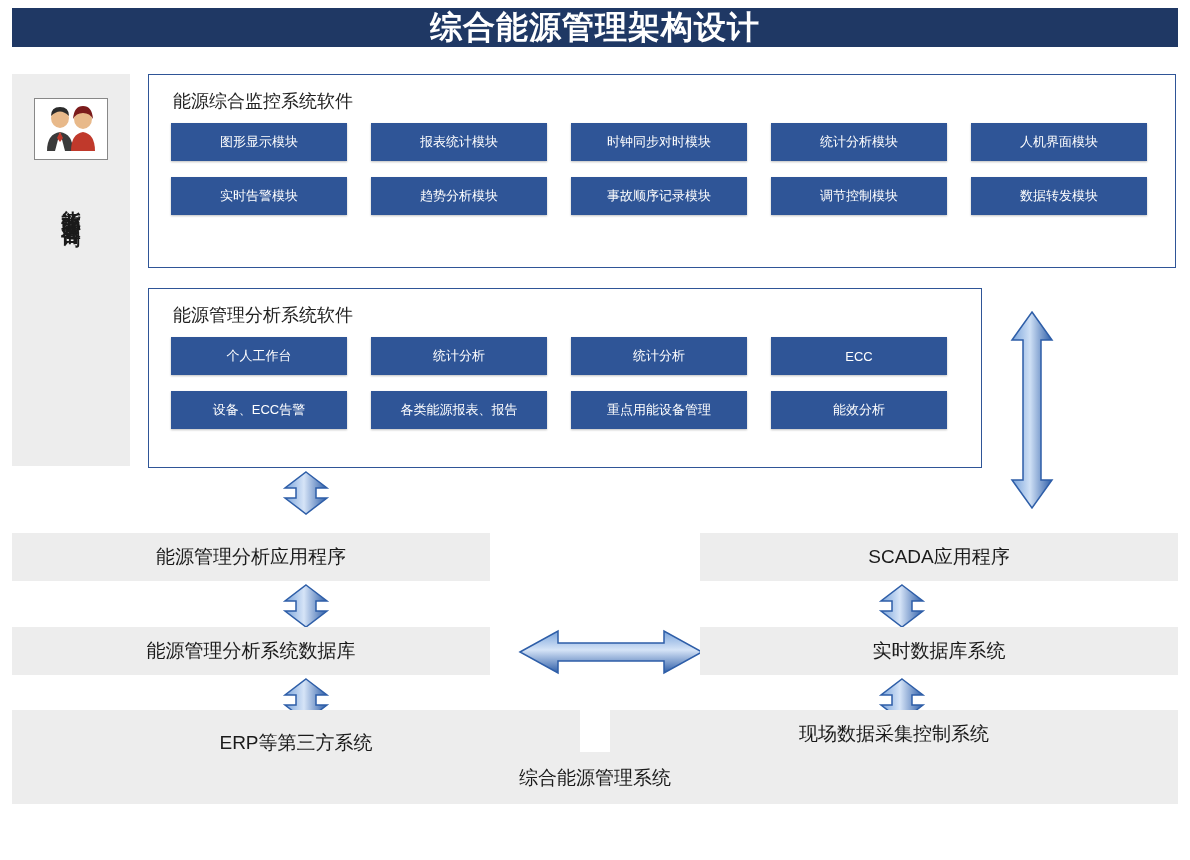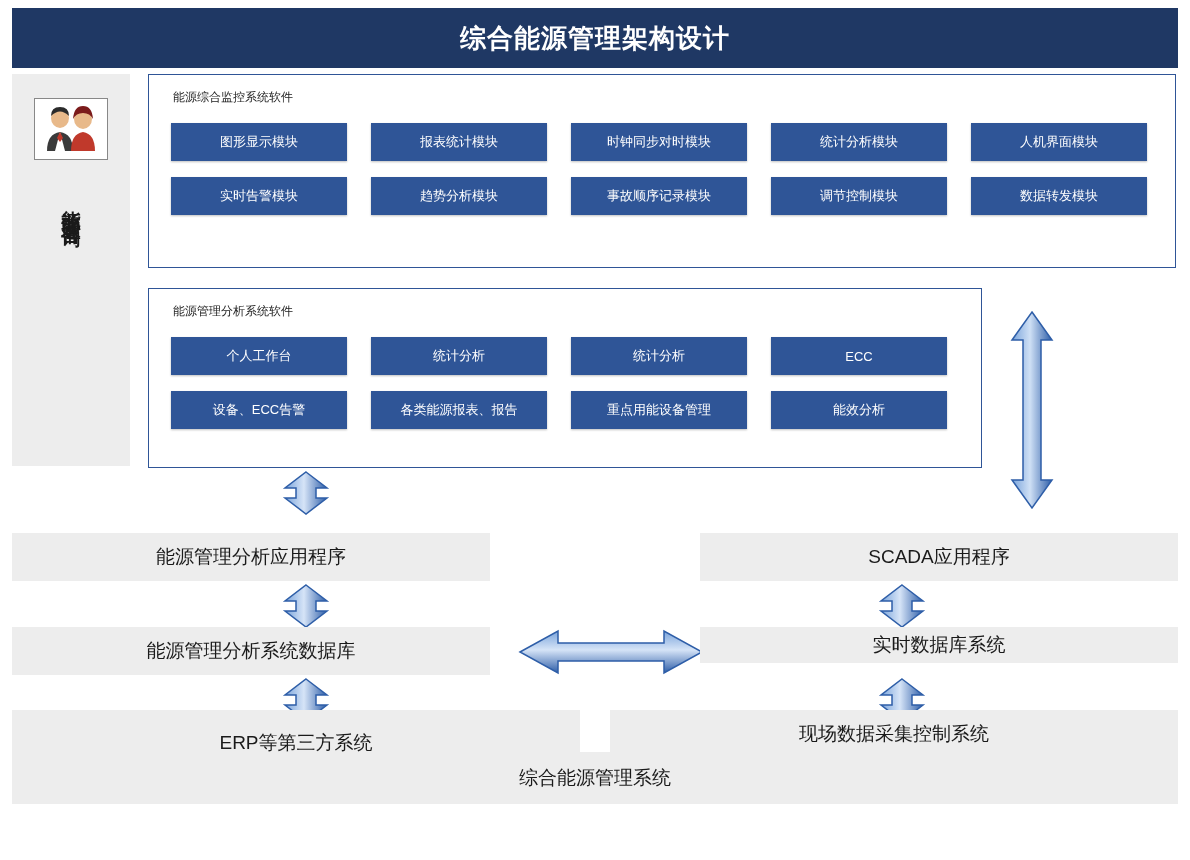--- a/index.html
+++ b/index.html
@@ -15,27 +15,27 @@
     position: relative;
     overflow: hidden;
   }
 
   
   .title-bar {
     position: absolute;
     left: 12px;
     top: 8px;
     width: 1166px;
-    height: 60px;
+    height: 39px;
     background: #1f3864;
     color: #ffffff;
     display: flex;
     align-items: center;
     justify-content: center;
-    font-size: 26px;
+    font-size: 32px;
     font-weight: bold;
     letter-spacing: 1px;
   }
 
   
   .left-col {
     position: absolute;
     left: 12px;
     top: 74px;
     width: 118px;
@@ -69,21 +69,21 @@
   
   .panel {
     position: absolute;
     border: 1px solid #2f5597;
     background: #ffffff;
   }
   .panel-title {
     position: absolute;
     left: 24px;
     top: 14px;
-    font-size: 12px;
+    font-size: 18px;
     color: #222;
   }
   .panel-grid {
     position: absolute;
     left: 22px;
     top: 48px;
     display: grid;
     gap: 16px 24px;
   }
   .mod {
@@ -110,21 +110,21 @@
     background: #ededed;
     display: flex;
     align-items: center;
     justify-content: center;
     font-size: 19px;
     color: #1a1a1a;
   }
   #bar-ema-app      { left: 12px;  top: 533px; width: 478px; height: 48px; }
   #bar-scada-app    { left: 700px; top: 533px; width: 478px; height: 48px; text-align: right; }
   #bar-ema-db       { left: 12px;  top: 627px; width: 478px; height: 48px; }
-  #bar-rt-db        { left: 700px; top: 627px; width: 478px; height: 36px; }
+  #bar-rt-db        { left: 700px; top: 627px; width: 478px; height: 48px; }
   #bar-erp          { left: 12px;  top: 710px; width: 568px; height: 65px; }
   #bar-field        { left: 610px; top: 710px; width: 568px; height: 48px; }
   #bar-total        { left: 12px;  top: 752px; width: 1166px; height: 52px; }
 
   
   .arrow { position: absolute; }
   .arrow svg { display: block; }
 
   #arrow-panel-down   { left: 282px; top: 470px; }
   #arrow-ema-1        { left: 282px; top: 583px; }

